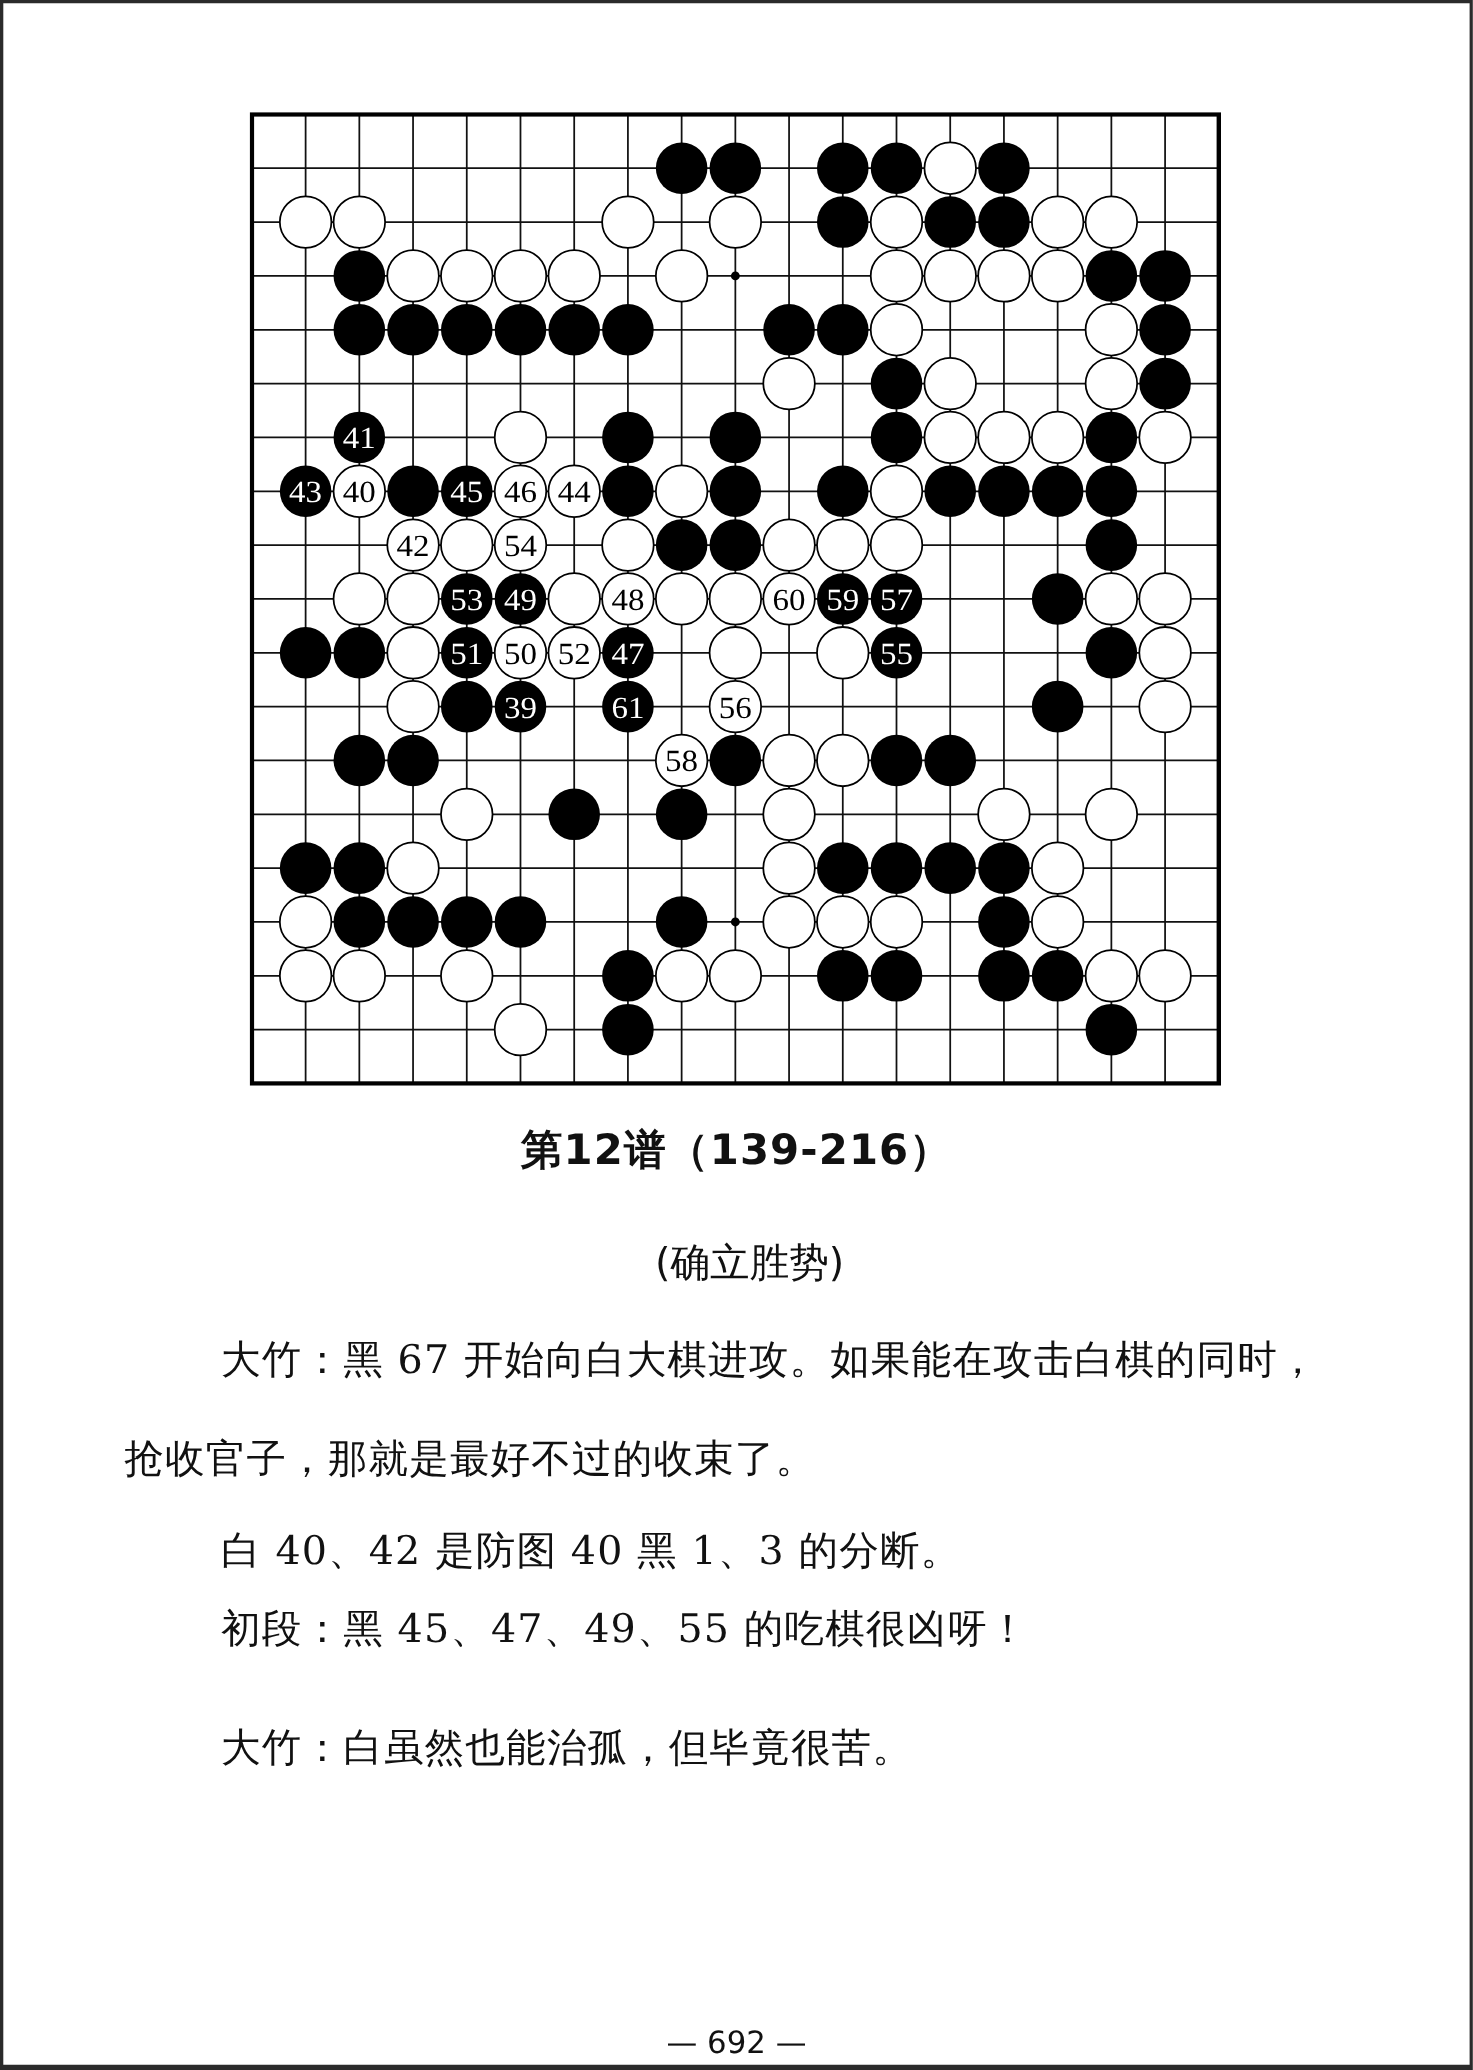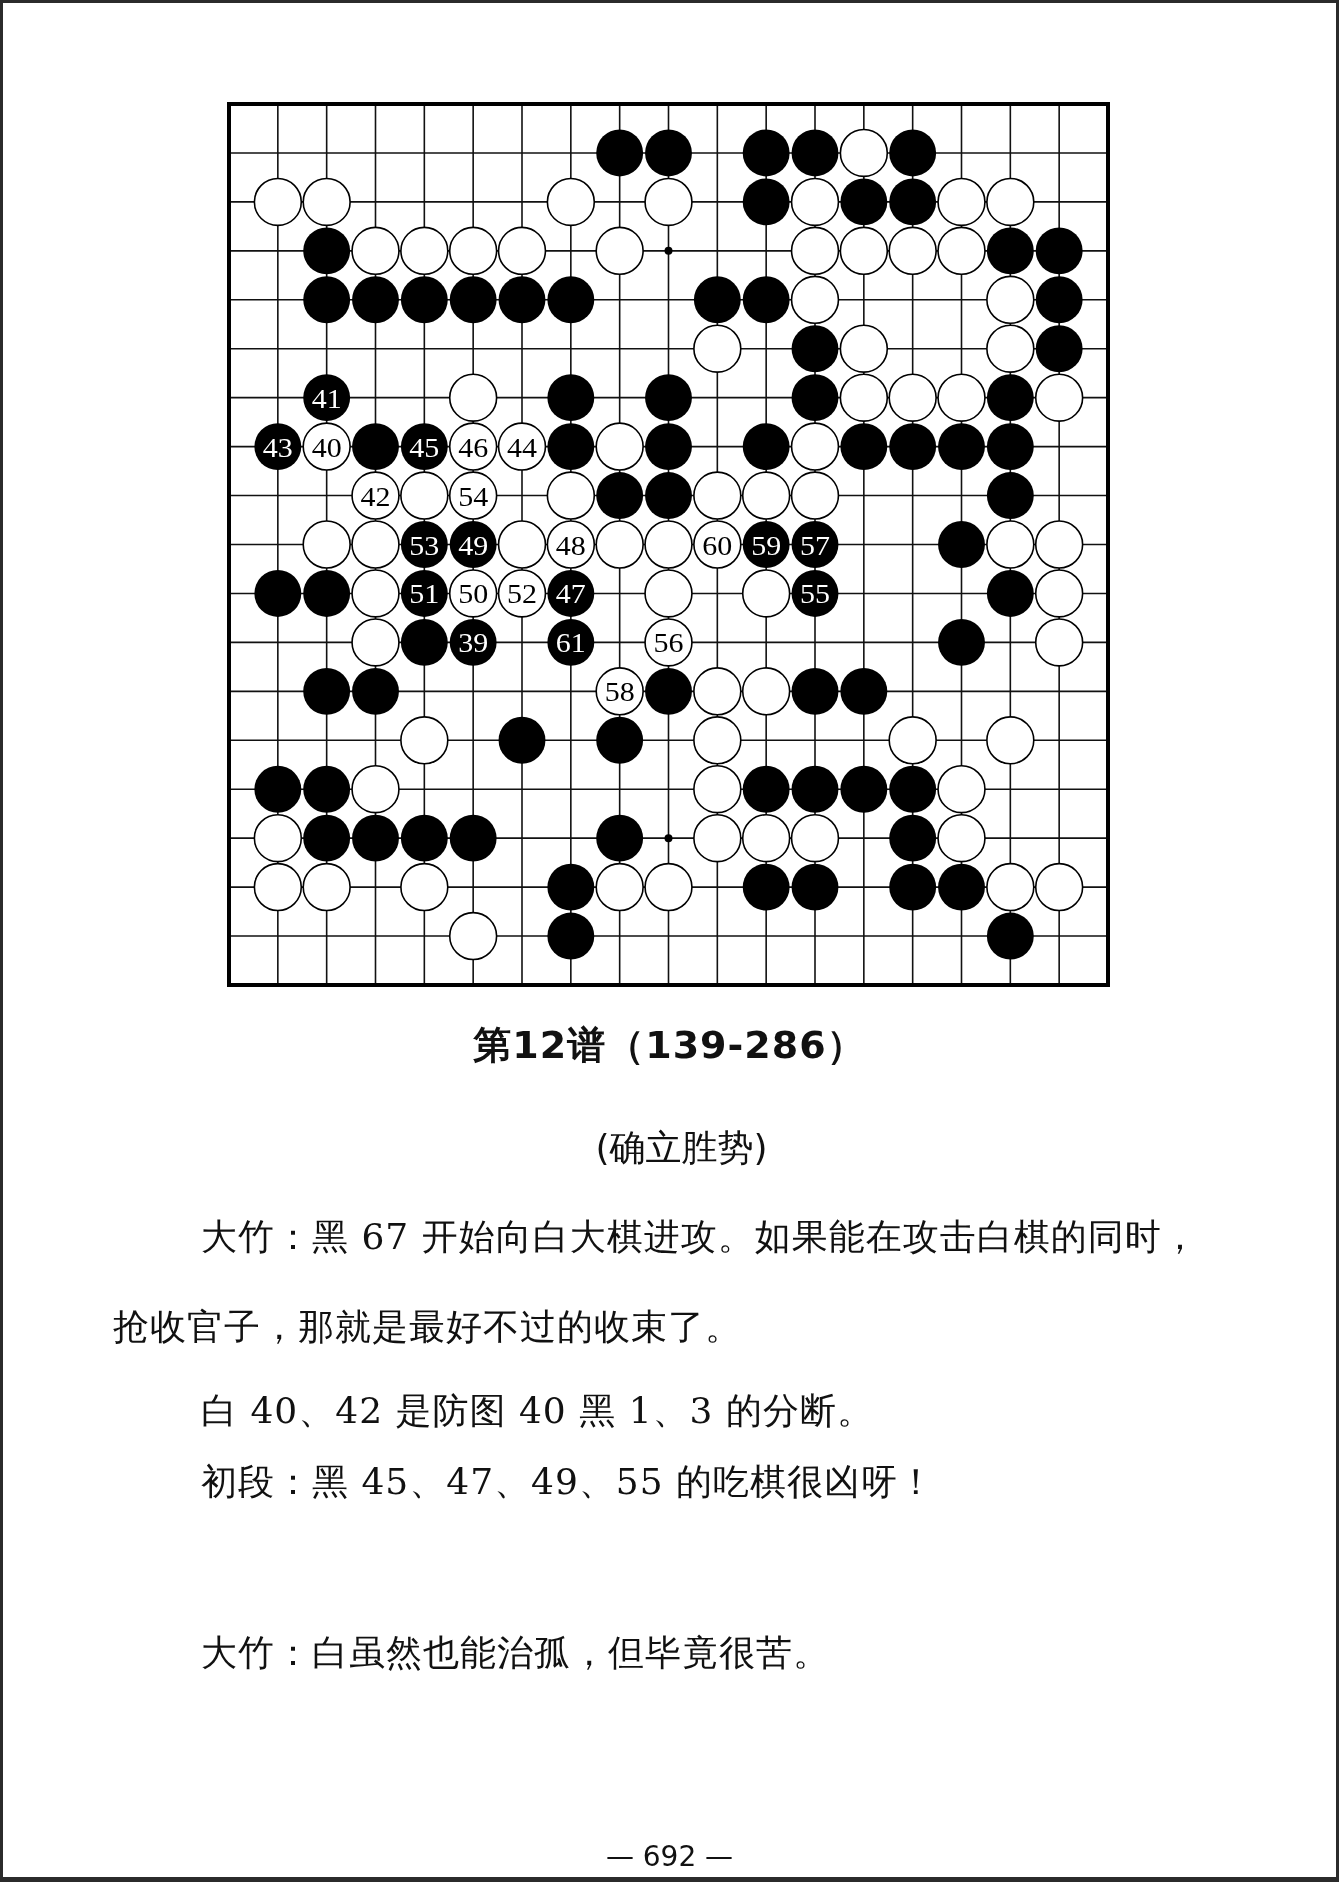--- a/index.html
+++ b/index.html
@@ -7,21 +7,21 @@
   .frame { position:absolute; left:0; top:0; width:1339px; height:1882px; box-sizing:border-box; border:3px solid #2b2b2b; border-bottom-width:5px; }
   .board { position:absolute; left:227px; top:102px; width:876px; height:885px; }
   .board svg { display:block; }
   .title { position:absolute; left:0; width:1339px; top:1020px; text-align:center; font-size:38px; font-weight:bold; letter-spacing:1px; font-family:"DejaVu Sans", sans-serif; }
   .subtitle { position:absolute; left:0; width:1339px; top:1124px; text-align:center; font-size:36px;margin-left:12px; }
   .para { position:absolute; left:113px; width:1120px; font-size:36px; line-height:90px; letter-spacing:1px; font-family:"DejaVu Serif", serif; }
   .para .indent { display:inline-block; width:88px; }
   .p1 { top:1192px; }
   .p2 { top:1366px; }
   .p3 { top:1437px; }
-  .p4 { top:1608px; }
+  .p4 { top:1545px; }
   .pageno { position:absolute; left:0; width:1339px; top:1840px; text-align:center; font-size:28px; font-family:"DejaVu Sans", sans-serif; }
 </style>
 </head>
 <body>
 
 <div class="frame"></div>
 
 <div class="board">
   <svg id="board-svg" width="883" height="885" viewBox="0 0 883 885" xmlns="http://www.w3.org/2000/svg">
       <line x1="50.833333333333336" y1="2" x2="50.833333333333336" y2="883" stroke="#111" stroke-width="1.6"></line>
@@ -563,21 +563,21 @@
       </g>
       <g>
         <circle cx="343.83333333333337" cy="834.0555555555555" r="23.44" fill="#000" stroke="#000" stroke-width="0"></circle>
       </g>
       <g>
         <circle cx="783.3333333333334" cy="834.0555555555555" r="23.44" fill="#000" stroke="#000" stroke-width="0"></circle>
       </g>
     </svg>
 </div>
 
-<div class="title">第12谱（139-286）</div>
+<div class="title">第12谱（139-216）</div>
 <div class="subtitle">(确立胜势)</div>
 
 <div class="para p1"><span class="indent"></span><span>大竹：黑 67 开始向白大棋进攻。如果能在攻击白棋的同时，抢收官子，那就是最好不过的收束了。</span></div>
 <div class="para p2"><span class="indent"></span><span>白 40、42 是防图 40 黑 1、3 的分断。</span></div>
 <div class="para p3"><span class="indent"></span><span>初段：黑 45、47、49、55 的吃棋很凶呀！</span></div>
 <div class="para p4"><span class="indent"></span><span>大竹：白虽然也能治孤，但毕竟很苦。</span></div>
 
 <div class="pageno">— 692 —</div>
 
 </body></html>

